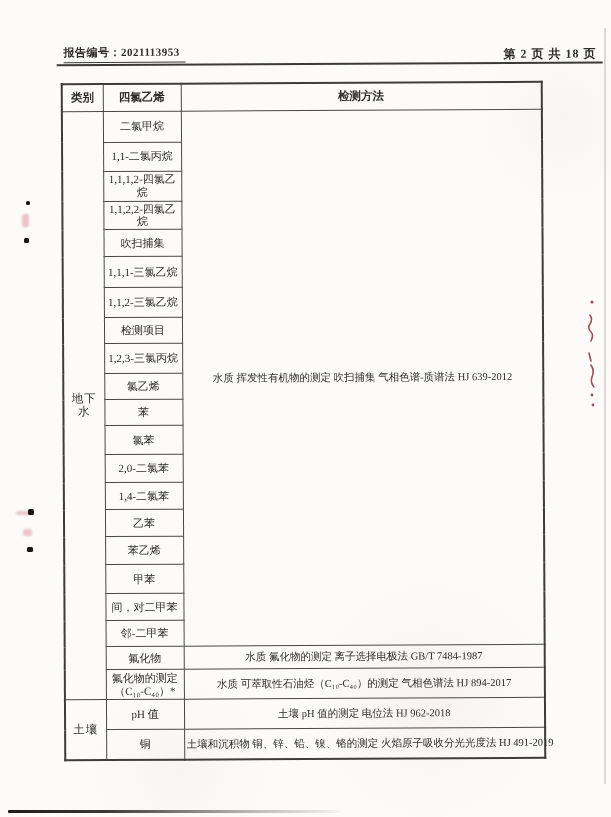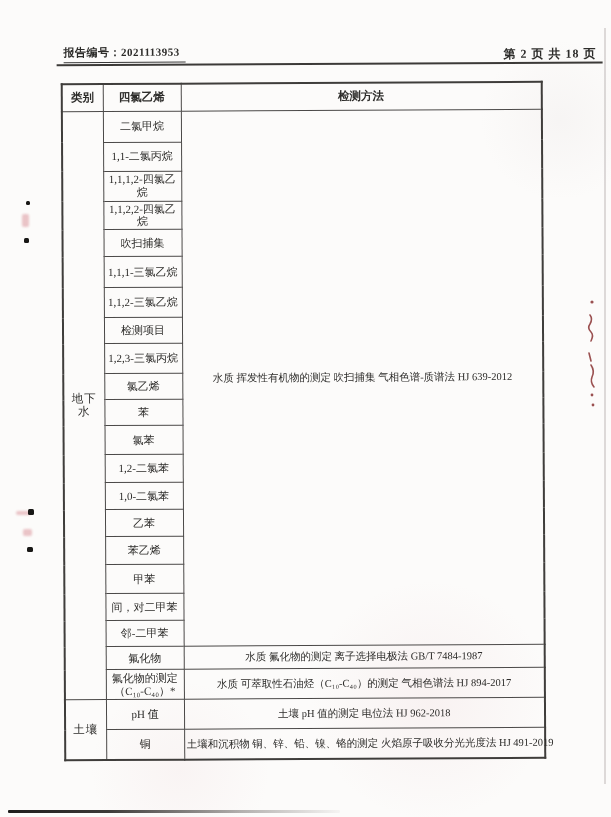--- a/index.html
+++ b/index.html
@@ -100,24 +100,24 @@
     <tr style="height:26px">
           <td class="item nw">氯乙烯</td>
         </tr>
     <tr style="height:26px">
           <td class="item nw">苯</td>
         </tr>
     <tr style="height:29px">
           <td class="item nw">氯苯</td>
         </tr>
     <tr style="height:28px">
-          <td class="item nw">1,2-二氯苯</td>
+          <td class="item nw">2,0-二氯苯</td>
         </tr>
     <tr style="height:27px">
-          <td class="item nw">1,0-二氯苯</td>
+          <td class="item nw">1,4-二氯苯</td>
         </tr>
     <tr style="height:27px">
           <td class="item nw">乙苯</td>
         </tr>
     <tr style="height:28px">
           <td class="item nw">苯乙烯</td>
         </tr>
     <tr style="height:29px">
           <td class="item nw">甲苯</td>
         </tr>

